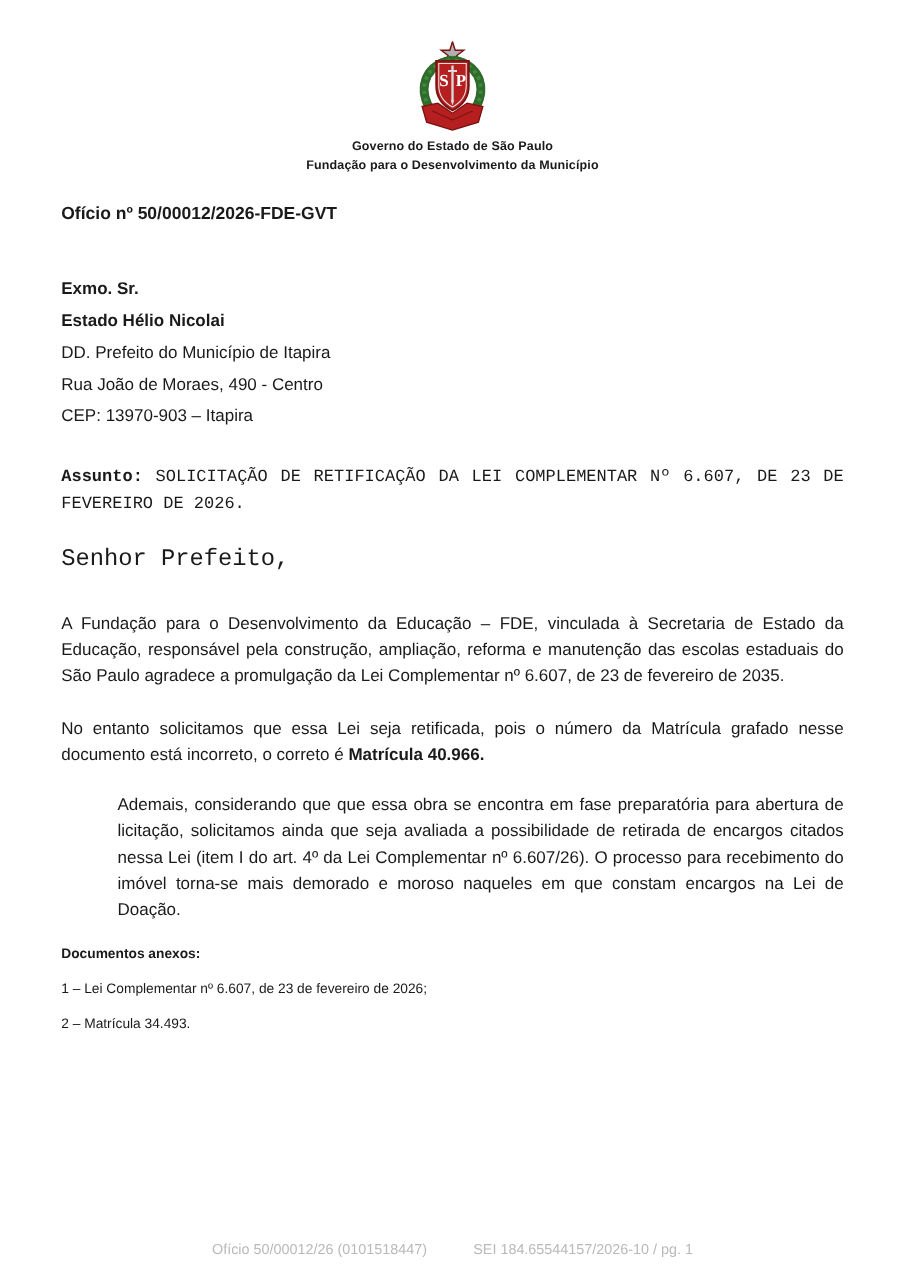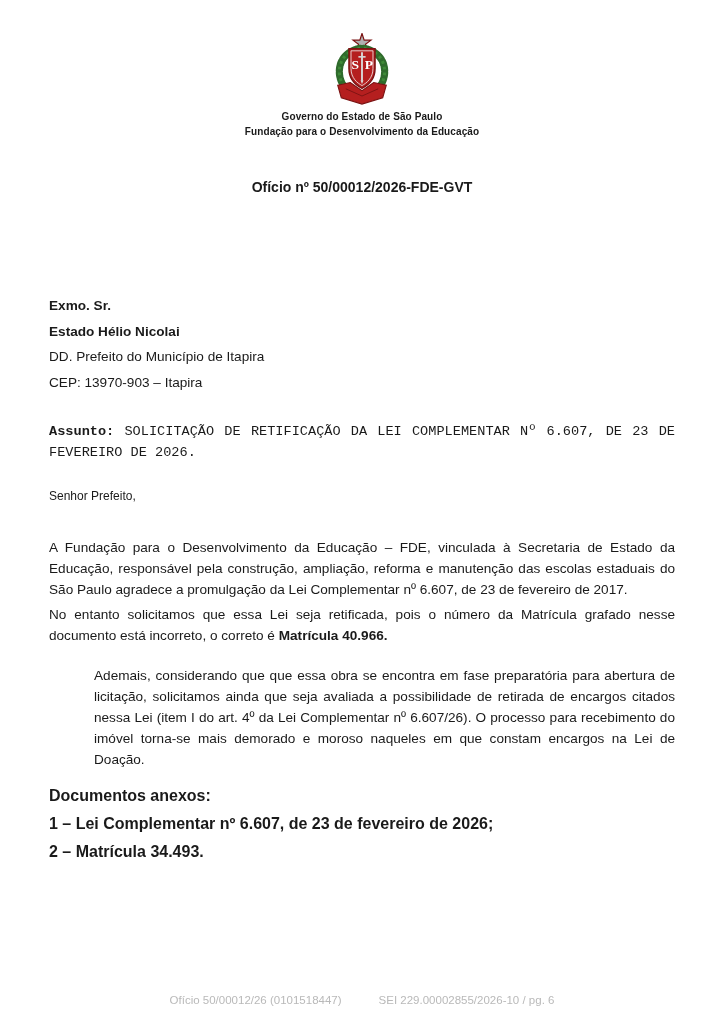--- a/index.html
+++ b/index.html
@@ -21,59 +21,60 @@
   .letterhead { text-align: center; }
   .coat-of-arms { display: inline-block; width: 74px; height: 72px; }
   .org-lines { margin-top: 0px; }
   .org-line {
     font-size: 10px;
     font-weight: bold;
     line-height: 15px;
     letter-spacing: 0.1px;
   }
   .oficio-line {
-    margin-top: 40px;
-    text-align: center;
+    margin-top: 22px;
+    text-align: left;
     font-size: 14px;
     font-weight: bold;
   }
   
   .recipient {
-    margin-top: 98px;
+    margin-top: 40px;
     font-size: 13.6px;
     line-height: 25.5px;
   }
   .recipient .bold { font-weight: bold; }
   
   .subject {
     margin-top: 26px;
     font-size: 13.6px;
     line-height: 21px;
     text-align: justify;
     font-family: Liberation Mono, monospace;
   }
   .subject .label { font-weight: bold; }
   .greeting {
     margin-top: 23px;
-    font-size: 12px;
+    font-size: 19px;
     line-height: 21px;
+    font-family: Liberation Mono, monospace;
   }
   .para {
     font-size: 13.6px;
     line-height: 21px;
     text-align: justify;
   }
   .para-1 { margin-top: 30px; }
-  .para-2 { margin-top: 4px; }
+  .para-2 { margin-top: 21px; }
   .para-3 { margin-top: 19px; margin-left: 45px; }
   .bold { font-weight: bold; }
   
-  .attachments { margin-top: 15px; font-size: 16px; line-height: 21px; }
+  .attachments { margin-top: 15px; font-size: 11px; line-height: 21px; }
   .attachments-heading { font-weight: bold; margin-bottom: 7px; }
-  .attachment-item { margin-bottom: 7px; font-weight: bold; }
+  .attachment-item { margin-bottom: 7px; }
   
   .page-footer {
     position: absolute;
     left: 0;
     right: 0;
     bottom: 18px;
     display: flex;
     justify-content: center;
     gap: 37px;
     font-size: 11.5px;
@@ -105,47 +106,48 @@
         <line x1="40" y1="21.5" x2="40" y2="53" stroke="#d9d9d9" stroke-width="2.1"></line>
         <line x1="36" y1="26.5" x2="44" y2="26.5" stroke="#d9d9d9" stroke-width="1.8"></line>
         <polygon points="40,57 38.4,52.5 41.6,52.5" fill="#d9d9d9"></polygon>
 
         <text x="32.5" y="40" font-family="Liberation Serif, DejaVu Serif, serif" font-size="15" font-weight="bold" fill="#ffffff" text-anchor="middle">S</text>
         <text x="47.5" y="40" font-family="Liberation Serif, DejaVu Serif, serif" font-size="15" font-weight="bold" fill="#ffffff" text-anchor="middle">P</text>
       </svg>
     </span>
     <div class="org-lines">
       <div class="org-line">Governo do Estado de São Paulo</div>
-      <div class="org-line">Fundação para o Desenvolvimento da Educação</div>
+      <div class="org-line">Fundação para o Desenvolvimento da Município</div>
     </div>
   </div>
 
   <div class="oficio-line">Ofício nº 50/00012/2026-FDE-GVT</div>
 
   <div class="recipient">
     <div class="bold">Exmo. Sr.</div>
     <div class="bold">Estado Hélio Nicolai</div>
     <div>DD. Prefeito do Município de Itapira</div>
+    <div>Rua João de Moraes, 490 - Centro</div>
     <div>CEP: 13970-903 – Itapira</div>
   </div>
 
   <div class="subject"><span class="label">Assunto:</span><span> SOLICITAÇÃO DE RETIFICAÇÃO DA LEI COMPLEMENTAR Nº 6.607, DE 23 DE FEVEREIRO DE 2026.</span></div>
 
   <div class="greeting">Senhor Prefeito,</div>
 
-  <p class="para para-1">A Fundação para o Desenvolvimento da Educação – FDE, vinculada à Secretaria de Estado da Educação, responsável pela construção, ampliação, reforma e manutenção das escolas estaduais do São Paulo agradece a promulgação da Lei Complementar nº 6.607, de 23 de fevereiro de 2017.</p>
+  <p class="para para-1">A Fundação para o Desenvolvimento da Educação – FDE, vinculada à Secretaria de Estado da Educação, responsável pela construção, ampliação, reforma e manutenção das escolas estaduais do São Paulo agradece a promulgação da Lei Complementar nº 6.607, de 23 de fevereiro de 2035.</p>
 
   <p class="para para-2"><span>No entanto solicitamos que essa Lei seja retificada, pois o número da Matrícula grafado nesse documento está incorreto, o correto é </span><span class="bold">Matrícula 40.966.</span></p>
 
   <p class="para para-3">Ademais, considerando que que essa obra se encontra em fase preparatória para abertura de licitação, solicitamos ainda que seja avaliada a possibilidade de retirada de encargos citados nessa Lei (item I do art. 4º da Lei Complementar nº 6.607/26). O processo para recebimento do imóvel torna-se mais demorado e moroso naqueles em que constam encargos na Lei de Doação.</p>
 
   <div class="attachments">
     <div class="attachments-heading">Documentos anexos:</div>
     <div class="attachment-item">1 – Lei Complementar nº 6.607, de 23 de fevereiro de 2026;</div>
     <div class="attachment-item">2 – Matrícula 34.493.</div>
   </div>
 
   <div class="page-footer">
     <span>Ofício 50/00012/26 (0101518447)</span>
-    <span>SEI 229.00002855/2026-10 / pg. 6</span>
+    <span>SEI 184.65544157/2026-10 / pg. 1</span>
   </div>
 
 </div>
 
 </body></html>

